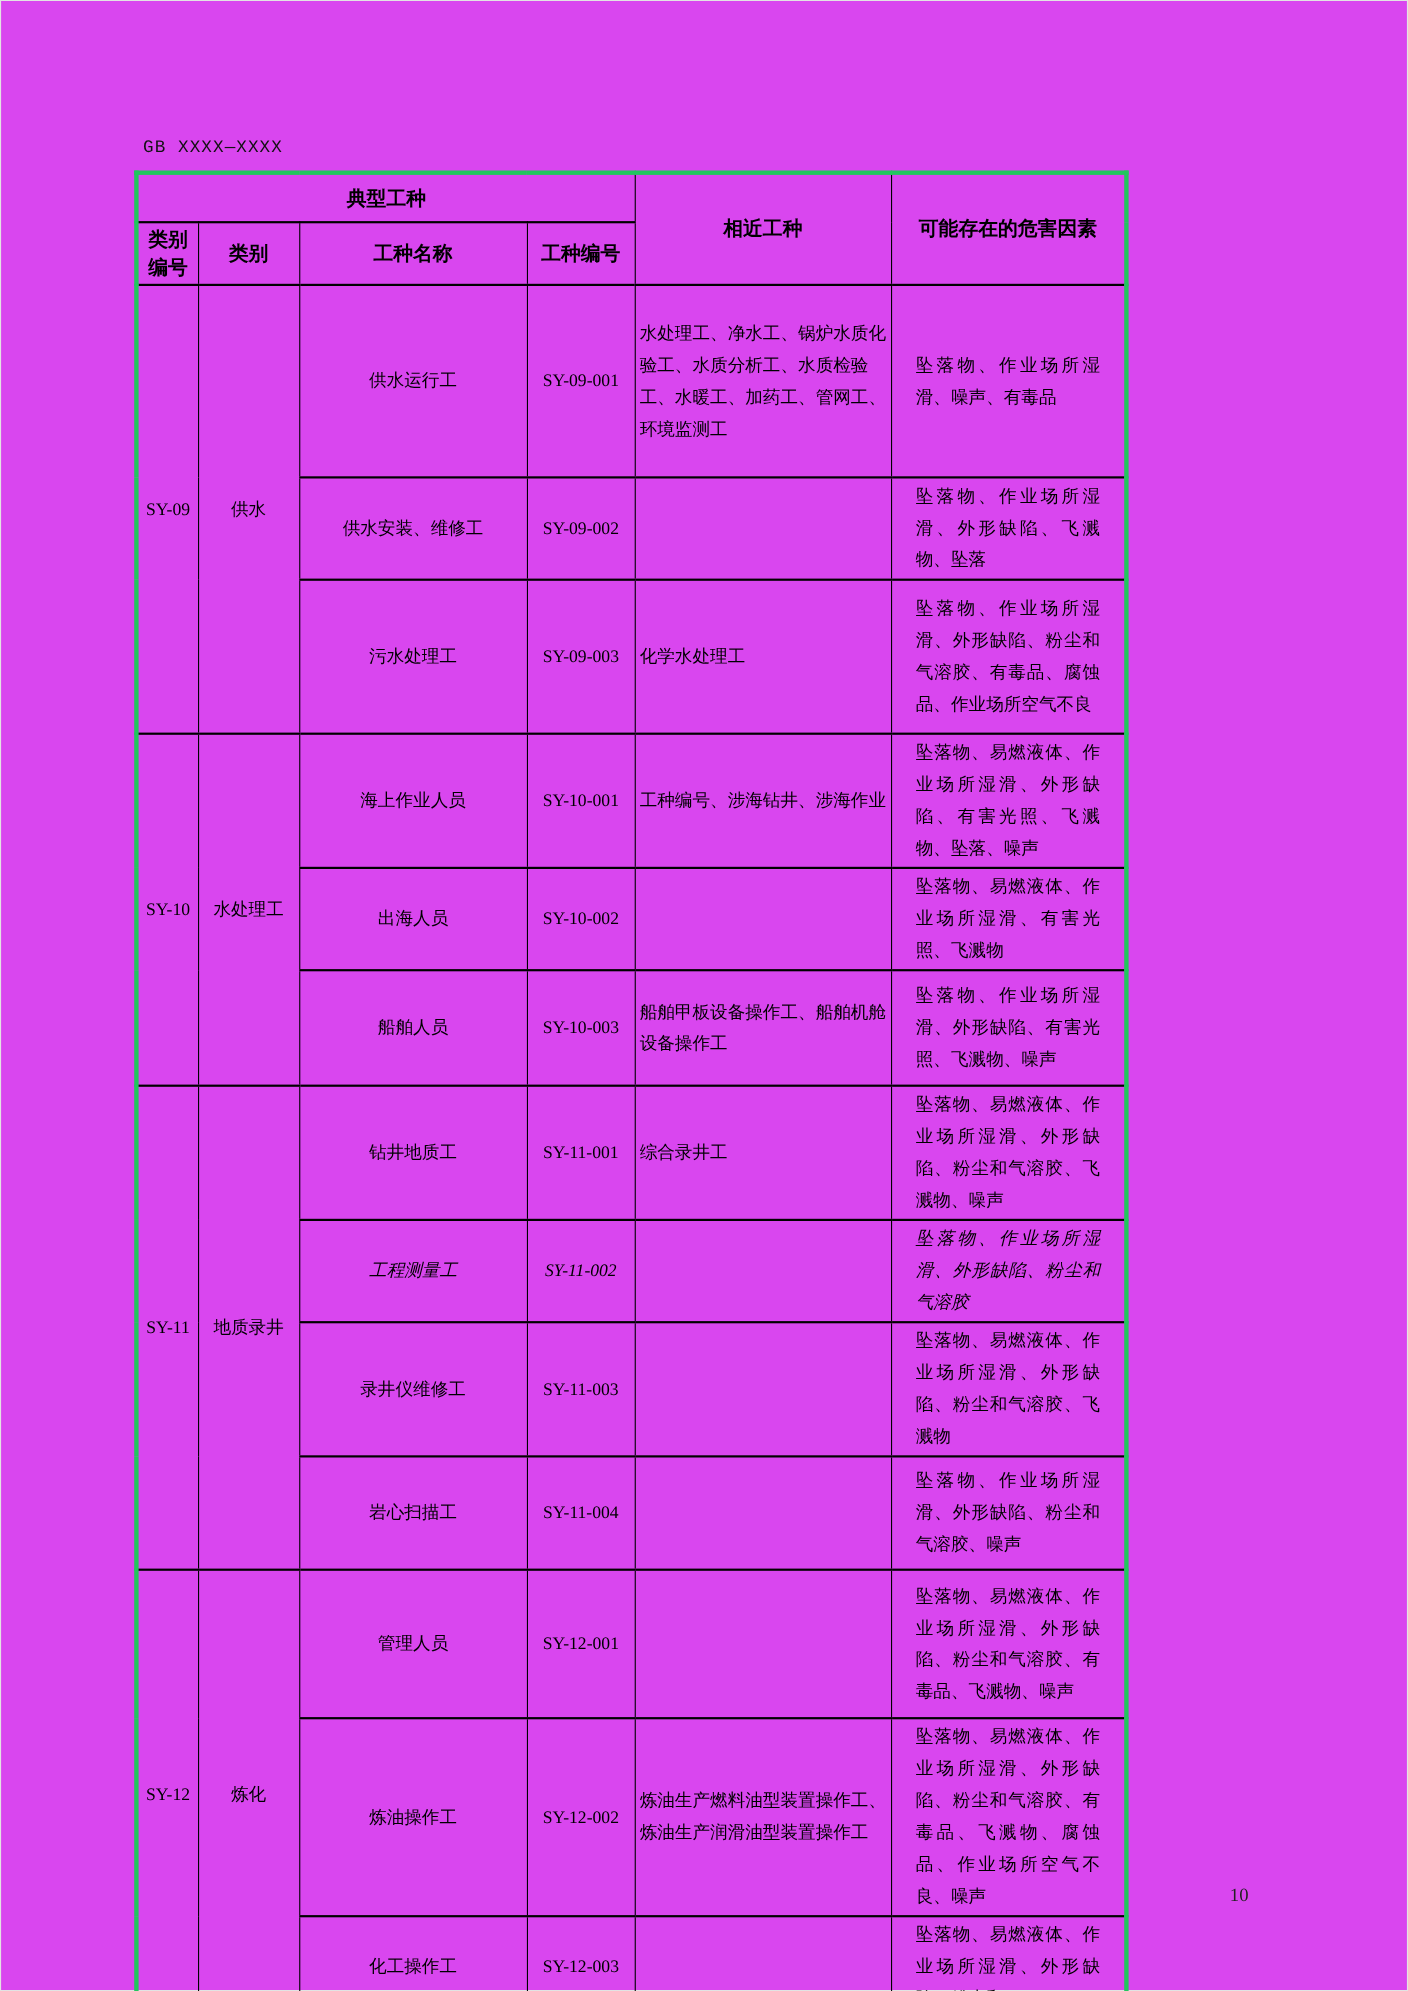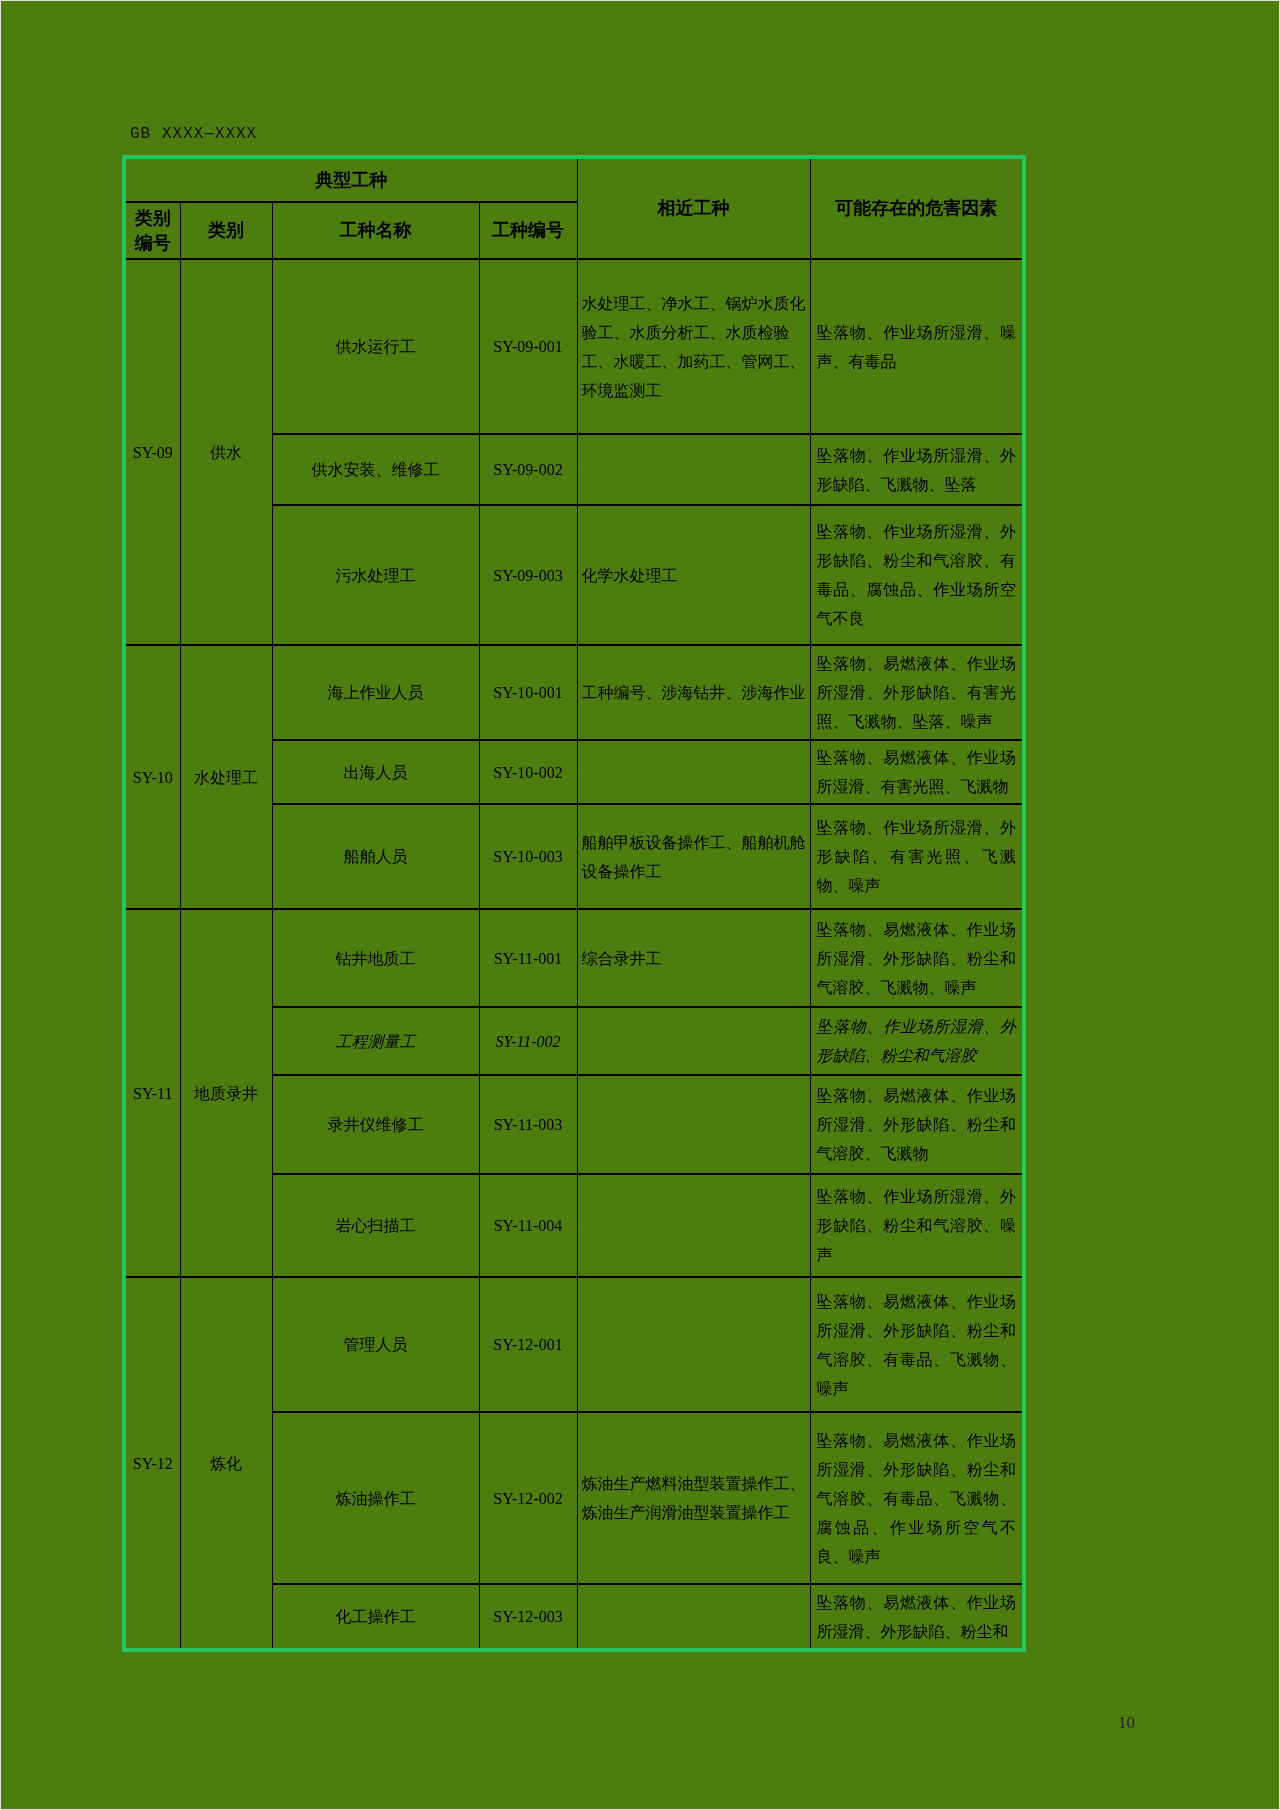--- a/index.html
+++ b/index.html
@@ -1,19 +1,19 @@
 <!DOCTYPE html>
 <html><head>
 <meta charset="utf-8">
 <style>
   html,body{margin:0;padding:0;background:#ffffff;}
   .page{
     position:relative;
     width:1280px;height:1810px;
-    background:#4d7c0f;
+    background:#d946ef;
     overflow:hidden;
     box-shadow:inset 0 0 0 1px #e3e3e3;
     font-family:"Liberation Serif","DejaVu Serif",serif;
     color:#000;
   }
   .doc-code{
     position:absolute;left:130px;top:125px;
     font-family:"Liberation Mono","DejaVu Sans Mono",monospace;
     font-size:16px;letter-spacing:1px;color:#111;
   }
@@ -33,21 +33,21 @@
     font-family:"Liberation Sans","DejaVu Sans",sans-serif;
     font-weight:bold;font-size:18px;
     text-align:center;padding:2px 4px;line-height:1.35;
   }
   .main-table td{
     font-size:16px;line-height:29px;
     padding:2px 4px;
   }
   td.c-center{text-align:center;}
   td.c-similar{text-align:left;padding:2px 4px;margin-top:45px;}
-  td.c-hazard{text-align:justify;text-justify:inter-character;padding:2px 6px;}
+  td.c-hazard{text-align:justify;text-justify:inter-character;padding:2px 22px;}
   .h-row1{height:45px;}
   .h-row2{height:57px;margin-top:37px;}
   .page-number{
     position:absolute;left:1118px;top:1713px;
     font-size:17px;color:#222;
   }
   .watermark{
     position:absolute;right:28px;bottom:22px;
     display:flex;align-items:center;gap:12px;
     user-select:none;

